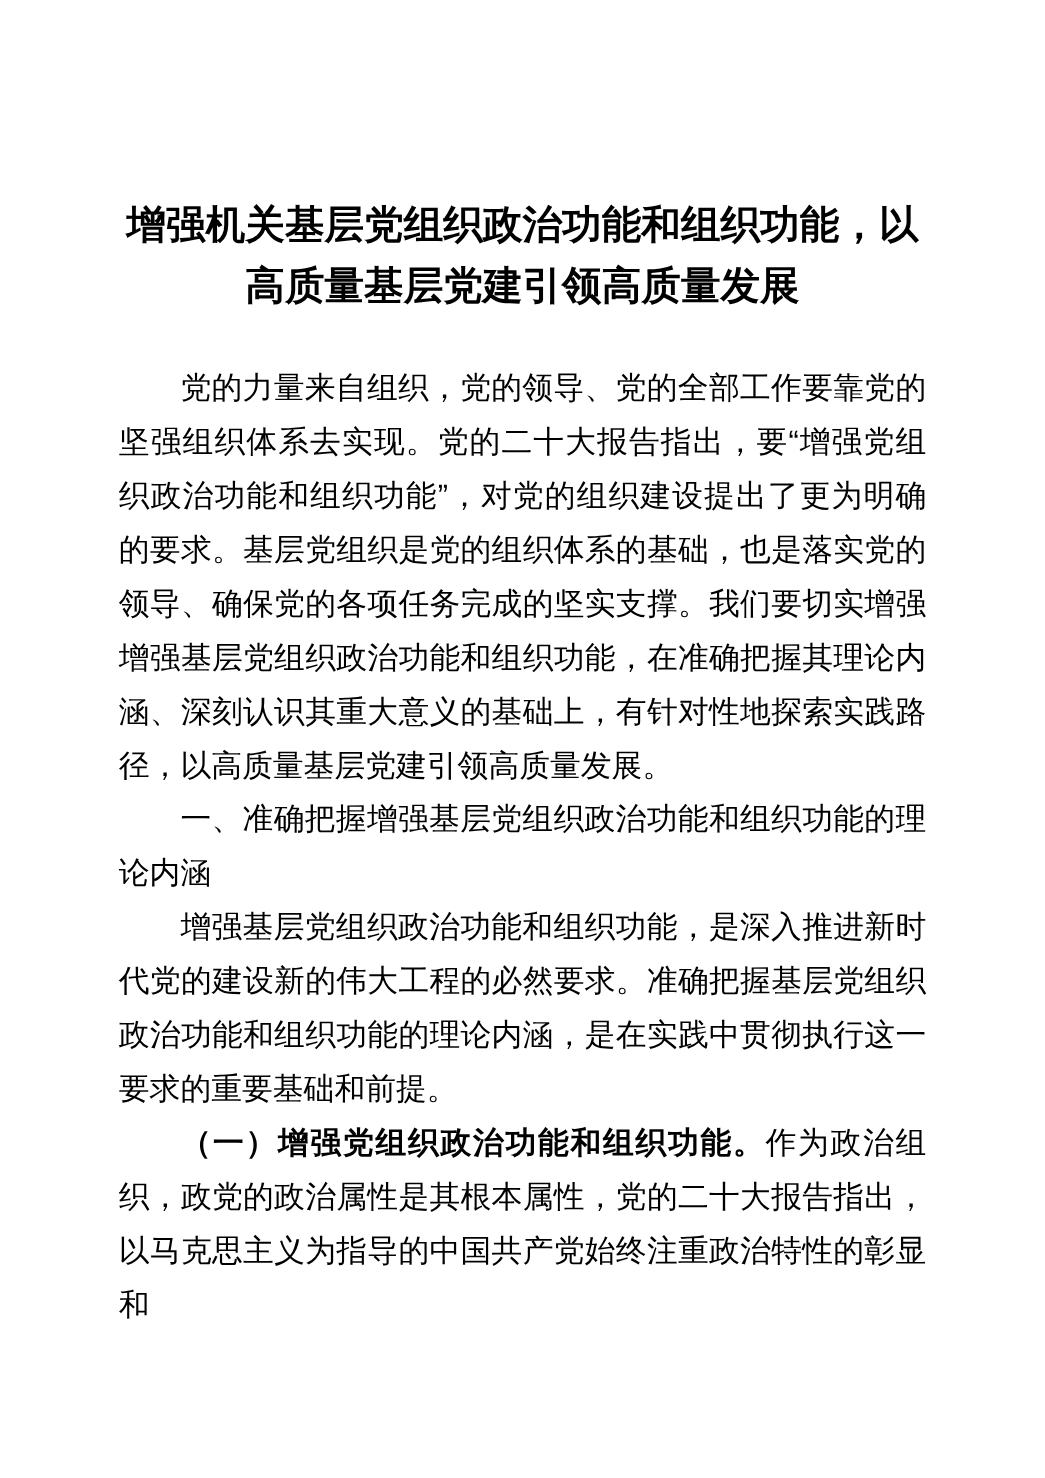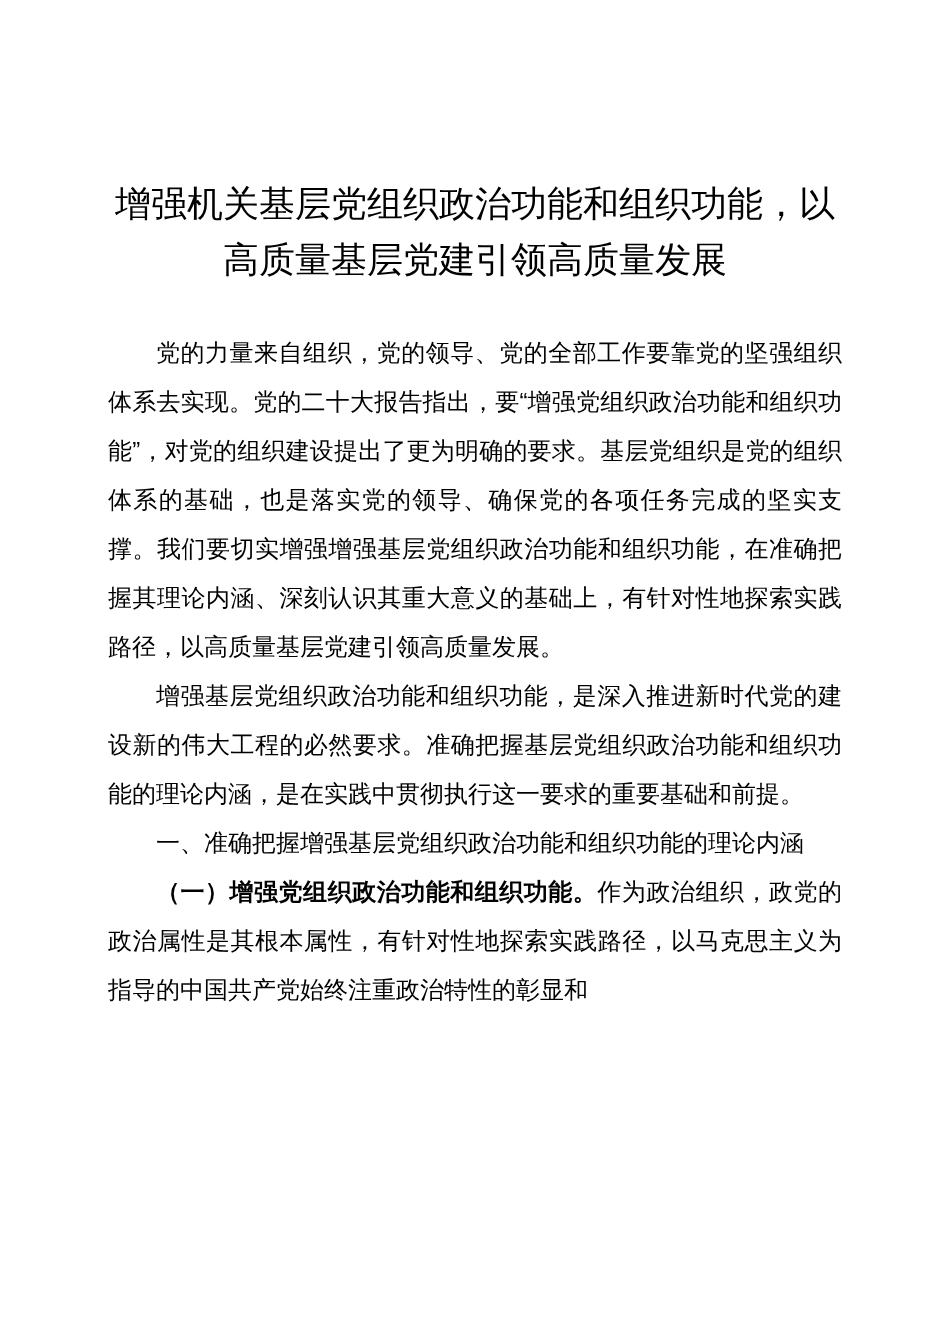--- a/index.html
+++ b/index.html
@@ -15,27 +15,27 @@
     color: #000000;
     font-family: "Liberation Sans", sans-serif;
     box-sizing: border-box;
     padding: 176px 108px 0 108px;
     overflow: hidden;
   }
   .doc-title {
     margin: 0;
     font-size: 36px;
     line-height: 56px;
-    font-weight: normal;
+    font-weight: bold;
     text-align: center;
     letter-spacing: 0;
   }
   .doc-body {
     margin-top: 40px;
-    font-size: 24px;
+    font-size: 28px;
     line-height: 49px;
     text-align: justify;
   }
   .para {
     margin: 0;
     text-indent: 2em;
     word-break: break-all;
   }
   .para strong {
     font-weight: 700;
@@ -43,19 +43,19 @@
 </style>
 </head>
 <body>
 
 <div class="page">
   <h1 class="doc-title">增强机关基层党组织政治功能和组织功能，以高质量基层党建引领高质量发展</h1>
 
   <div class="doc-body">
     <p class="para">党的力量来自组织，党的领导、党的全部工作要靠党的坚强组织体系去实现。党的二十大报告指出，要“增强党组织政治功能和组织功能”，对党的组织建设提出了更为明确的要求。基层党组织是党的组织体系的基础，也是落实党的领导、确保党的各项任务完成的坚实支撑。我们要切实增强增强基层党组织政治功能和组织功能，在准确把握其理论内涵、深刻认识其重大意义的基础上，有针对性地探索实践路径，以高质量基层党建引领高质量发展。</p>
 
+    <p class="para">一、准确把握增强基层党组织政治功能和组织功能的理论内涵</p>
+
     <p class="para">增强基层党组织政治功能和组织功能，是深入推进新时代党的建设新的伟大工程的必然要求。准确把握基层党组织政治功能和组织功能的理论内涵，是在实践中贯彻执行这一要求的重要基础和前提。</p>
 
-    <p class="para">一、准确把握增强基层党组织政治功能和组织功能的理论内涵</p>
-
-    <p class="para"><strong>（一）增强党组织政治功能和组织功能。</strong><span>作为政治组织，政党的政治属性是其根本属性，有针对性地探索实践路径，以马克思主义为指导的中国共产党始终注重政治特性的彰显和</span></p>
+    <p class="para"><strong>（一）增强党组织政治功能和组织功能。</strong><span>作为政治组织，政党的政治属性是其根本属性，党的二十大报告指出，以马克思主义为指导的中国共产党始终注重政治特性的彰显和</span></p>
   </div>
 </div>
 
 </body></html>

